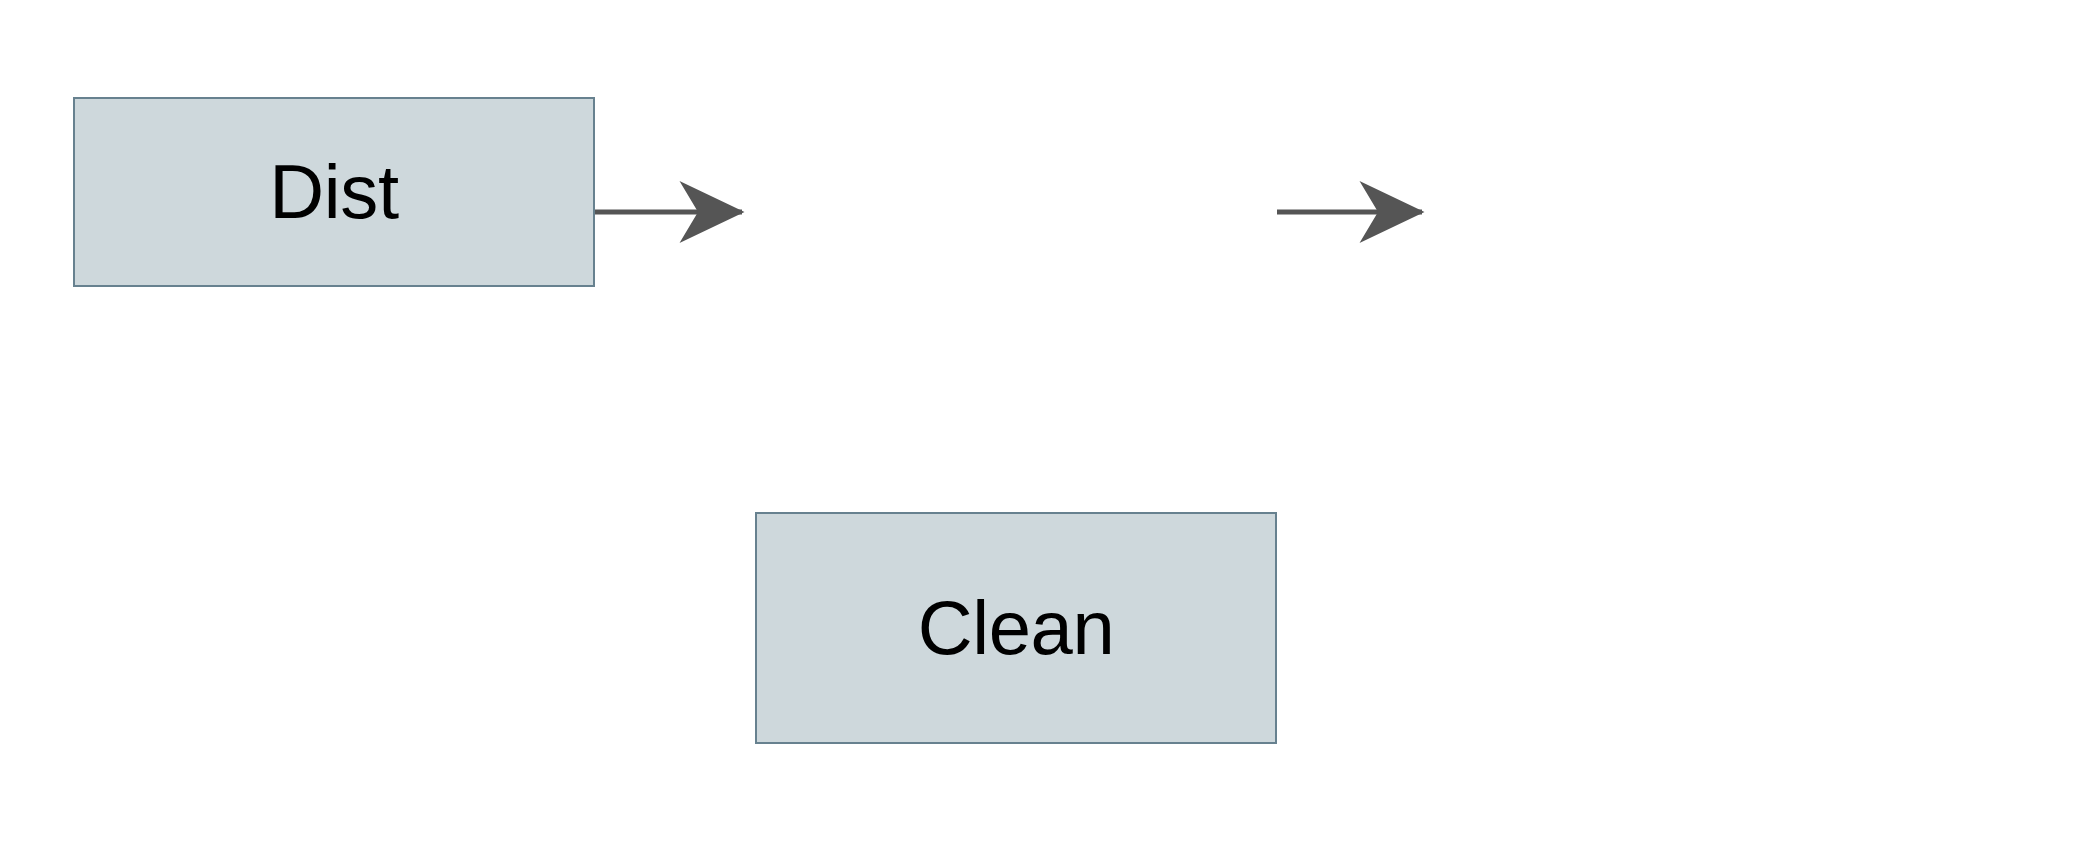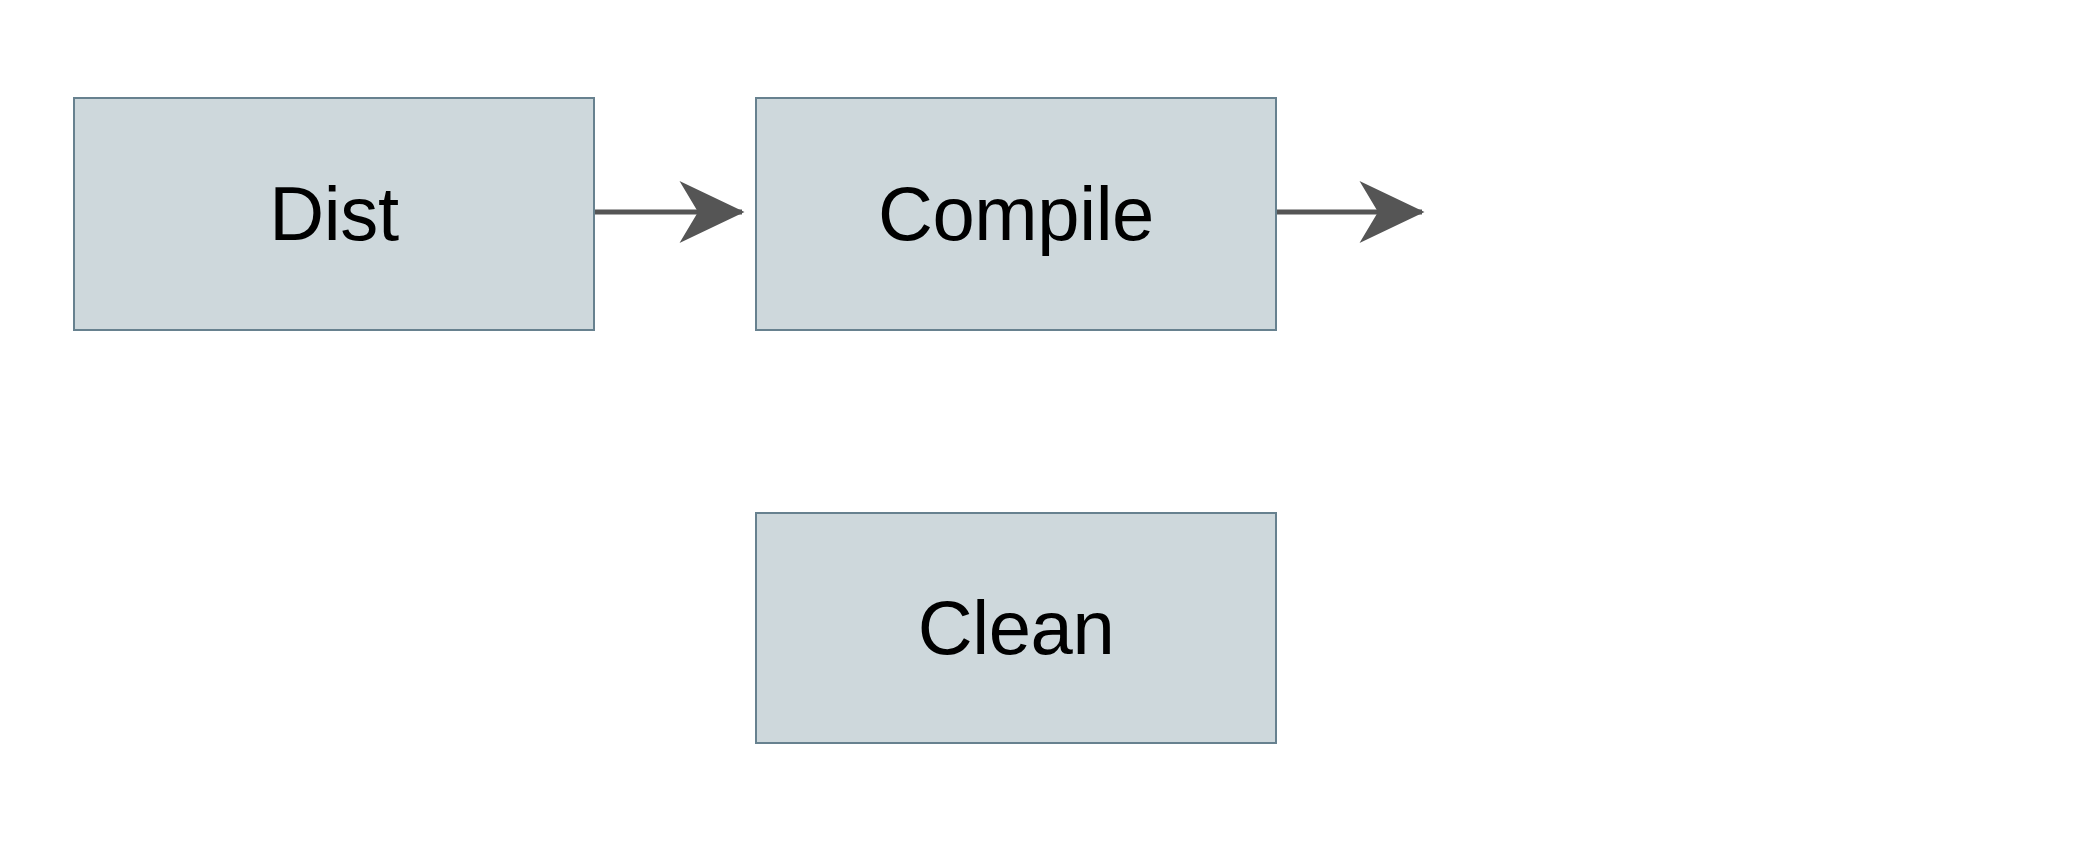--- a/index.html
+++ b/index.html
@@ -46,21 +46,21 @@
     font-size: 76px;
     line-height: 1;
     font-weight: 400;
     color: #000000;
     letter-spacing: -0.4px;
     white-space: nowrap;
     text-align: center;
   }
 
   
-  .node-dist    { left: 73px;   top: 97px;  width: 522px; height: 234px; }
+  .node-dist    { left: 73px;   top: 97px;  width: 522px; height: 190px; }
   .node-compile { left: 755px;  top: 97px;  width: 522px; height: 234px; }
   .node-init    { left: 1435px; top: 97px;  width: 523px; height: 234px; }
   .node-clean   { left: 755px;  top: 512px; width: 522px; height: 232px; }
 </style>
 </head>
 <body>
 
 <div id="canvas">
 
   <svg id="edge-layer" viewBox="0 0 2078 848" width="2078" height="848" xmlns="http://www.w3.org/2000/svg">
@@ -76,22 +76,19 @@
 
     <g>
       <line x1="1277" y1="212" x2="1422" y2="212" stroke="#555555" stroke-width="5" marker-end="url(#blockArrow)"></line>
     </g>
   </svg>
 
   <div class="node node-dist">
     <span class="node-label">Dist</span>
   </div>
 
-  <div class="node node-compile">
-    <span class="node-label">Compile</span>
-  </div>
 
 
   <div class="node node-clean">
     <span class="node-label">Clean</span>
   </div>
 
 </div>
 
 </body></html>

